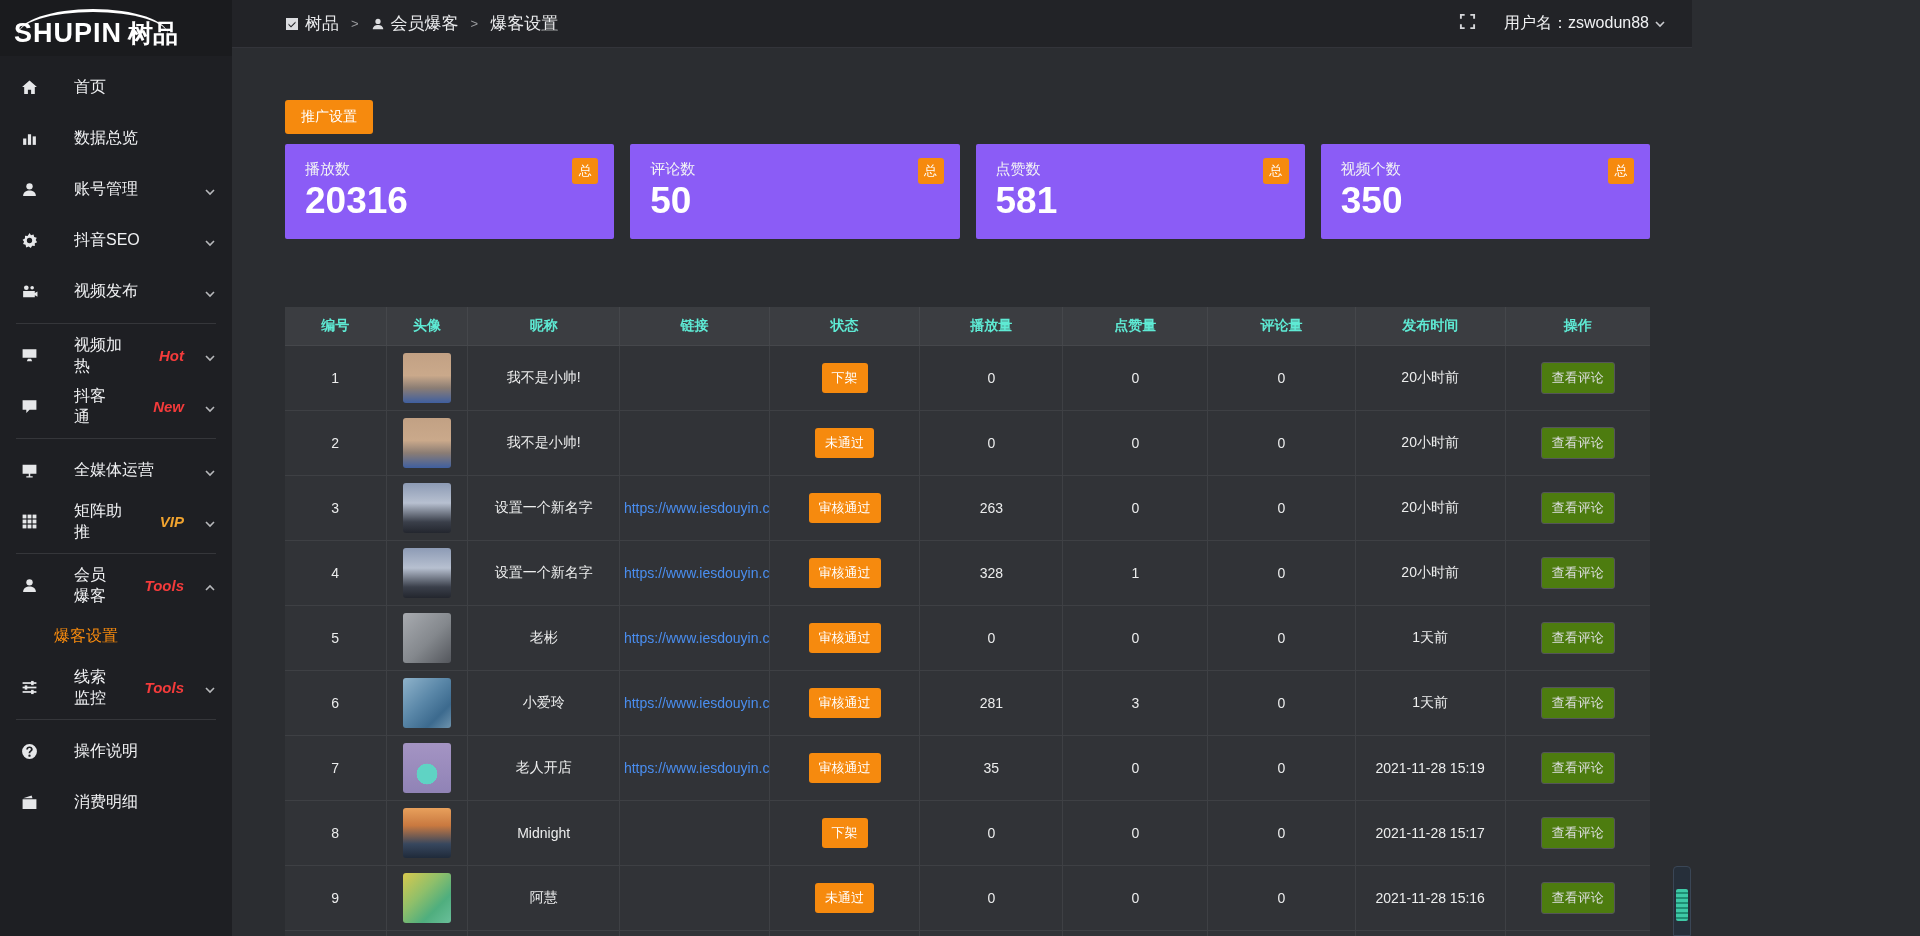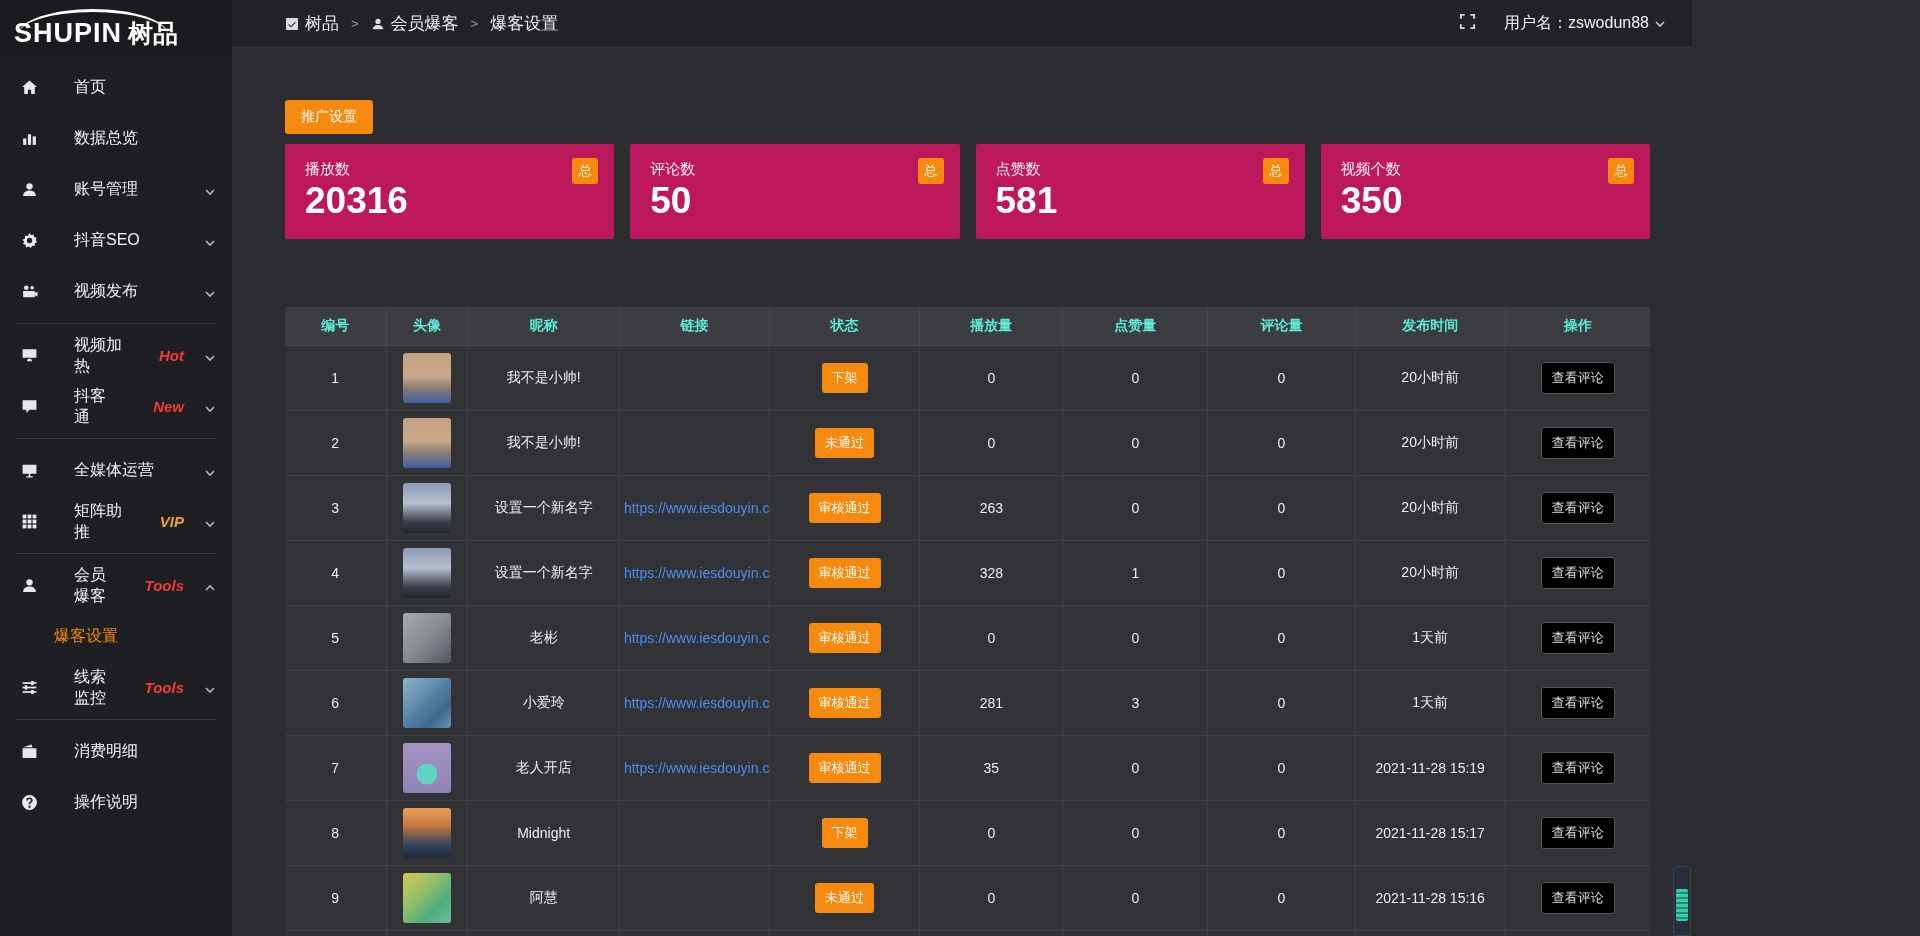--- a/index.html
+++ b/index.html
@@ -45,21 +45,21 @@
   .username { font-size:16px; color:#f0f1f3; display:flex; align-items:center; cursor:pointer; }
   .username svg { width:12px; height:12px; stroke:#c9cace; stroke-width:1.6; fill:none; margin-left:5px; }
 
   .content { flex:1; padding:52px 42px 16px 53px; overflow:hidden; }
 
   .promo-btn { display:inline-block; background:#f68a0e; color:#fff; font-size:14px;
                padding:8px 16px; border:none; border-radius:3px; cursor:pointer; }
 
   
   .stats { display:flex; gap:16px; margin-top:10px; }
-  .stat-card { flex:1; height:95px; background:#be185d; border-radius:2px; position:relative; padding:16px 20px; }
+  .stat-card { flex:1; height:95px; background:#8b5cf6; border-radius:2px; position:relative; padding:16px 20px; }
   .stat-label { font-size:15px; color:#f2f3f5; }
   .stat-value { font-size:37px; font-weight:bold; color:#fff; margin-top:2px; line-height:1.1; }
   .stat-badge { position:absolute; top:14px; right:16px; width:26px; height:26px; background:#f68a0e;
                 color:#fff; font-size:13px; display:flex; align-items:center; justify-content:center; border-radius:3px; }
 
   
   .table-wrap { margin-top:68px; }
   table { width:100%; border-collapse:collapse; table-layout:fixed; background:#313337; }
   th { background:#3b3d41; height:38px; font-size:14px; font-weight:bold; color:#5eead4;
        border:1px solid #45474b; border-top:none; }
@@ -76,21 +76,21 @@
   .av-a5 { background:linear-gradient(135deg,#a8abb0 0%,#84888d 55%,#53565c 100%); }
   .av-a6 { background:linear-gradient(135deg,#8fb3cb 0%,#5a87a8 45%,#3c6a8e 75%,#6e93ad 100%); }
   .av-a7 { background:radial-gradient(circle at 50% 62%,#5fd3c4 0 26%,rgba(0,0,0,0) 27%),
                       linear-gradient(180deg,#a494c3 0%,#9083b6 100%); }
   .av-a8 { background:linear-gradient(180deg,#e8a05c 0%,#c97940 35%,#37475e 72%,#1f2a3a 100%); }
   .av-a9 { background:linear-gradient(135deg,#d8c94e 0%,#8fbf6a 40%,#4fae7e 70%,#6abf9a 100%); }
 
   .link-text { color:#4a8ef0; font-size:14px; white-space:nowrap; overflow:hidden; display:block; padding:0 4px; text-align:center; }
   .status-badge { display:inline-block; background:#f68a0e; color:#fff; font-size:13px;
                   padding:6px 10px; border-radius:3px; }
-  .view-btn { background:#000000; border:1px solid #55565a; color:#dddee0; font-size:13px;
+  .view-btn { background:#4d7c0f; border:1px solid #55565a; color:#dddee0; font-size:13px;
               padding:6px 10px; border-radius:3px; cursor:pointer; }
 
   
   .scroll-widget { position:absolute; right:1px; bottom:0; width:18px; height:70px;
                    background:#262f3a; border:1px solid #3a4656; border-radius:4px 4px 0 0; }
   .scroll-thumb { position:absolute; left:2px; right:2px; bottom:14px; height:32px; border-radius:2px;
                   background:repeating-linear-gradient(180deg,#3ec9a7 0 3px,#1f8f74 3px 5px); }
 </style>
 </head>
 <body>
@@ -265,33 +265,33 @@
         <span class="chev"><svg viewBox="0 0 12 12">
               <path d="M2 4 L6 8 L10 4"></path>
             </svg></span>
       </div>
 
       <div class="divider"></div>
 
       <div class="nav-item">
         <span class="icon">
           <svg viewBox="0 0 16 16">
+              <path d="M8 1 A7 7 0 1 0 8 15 A7 7 0 1 0 8 1 M8 3.2 C9.8 3.2 11 4.3 11 5.9 C11 7.2 10.2 7.8 9.5 8.3 C8.9 8.7 8.8 9 8.8 9.7 H7.2 C7.2 8.5 7.6 7.9 8.4 7.3 C9 6.9 9.3 6.5 9.3 5.9 C9.3 5.2 8.7 4.7 8 4.7 C7.2 4.7 6.7 5.2 6.6 6 H4.9 C5 4.3 6.2 3.2 8 3.2 M8 10.8 A1.1 1.1 0 1 1 8 13 A1.1 1.1 0 1 1 8 10.8" fill-rule="evenodd"></path>
+            </svg>
+          </span>
+        <span class="nav-label">操作说明</span>
+      </div>
+
+      <div class="nav-item">
+        <span class="icon">
+          <svg viewBox="0 0 16 16">
               <path d="M2 4 L10 1.5 L10.8 4 Z M1.5 5 H14.5 V14 H1.5 Z M10.5 8.5 H14.5 V11 H10.5 Z"></path>
             </svg>
           </span>
         <span class="nav-label">消费明细</span>
-      </div>
-
-      <div class="nav-item">
-        <span class="icon">
-          <svg viewBox="0 0 16 16">
-              <path d="M8 1 A7 7 0 1 0 8 15 A7 7 0 1 0 8 1 M8 3.2 C9.8 3.2 11 4.3 11 5.9 C11 7.2 10.2 7.8 9.5 8.3 C8.9 8.7 8.8 9 8.8 9.7 H7.2 C7.2 8.5 7.6 7.9 8.4 7.3 C9 6.9 9.3 6.5 9.3 5.9 C9.3 5.2 8.7 4.7 8 4.7 C7.2 4.7 6.7 5.2 6.6 6 H4.9 C5 4.3 6.2 3.2 8 3.2 M8 10.8 A1.1 1.1 0 1 1 8 13 A1.1 1.1 0 1 1 8 10.8" fill-rule="evenodd"></path>
-            </svg>
-          </span>
-        <span class="nav-label">操作说明</span>
       </div>
 
     </div>
   </div>
 
   <div class="right-col">
 
     <div class="topbar">
       <div class="crumb">
         <span class="bc-icon">

